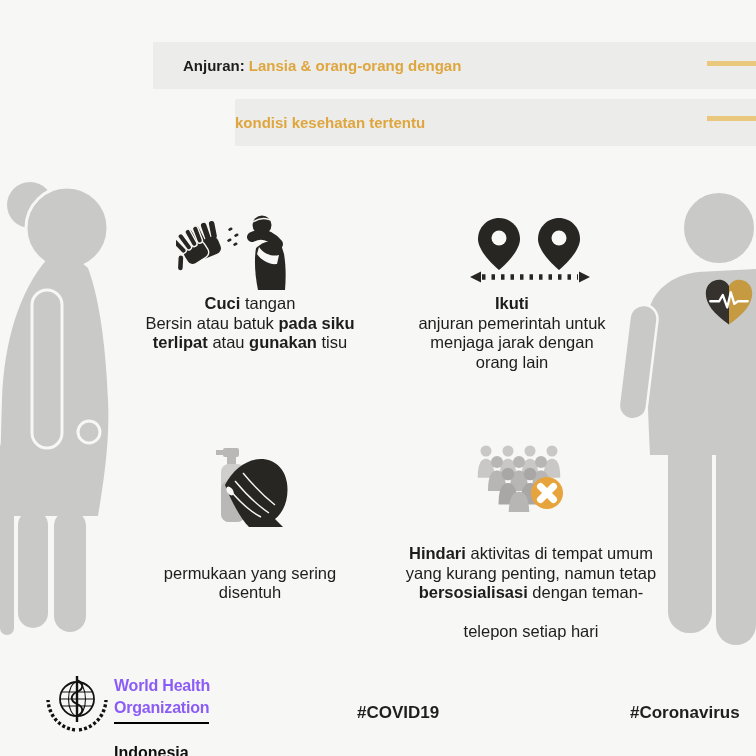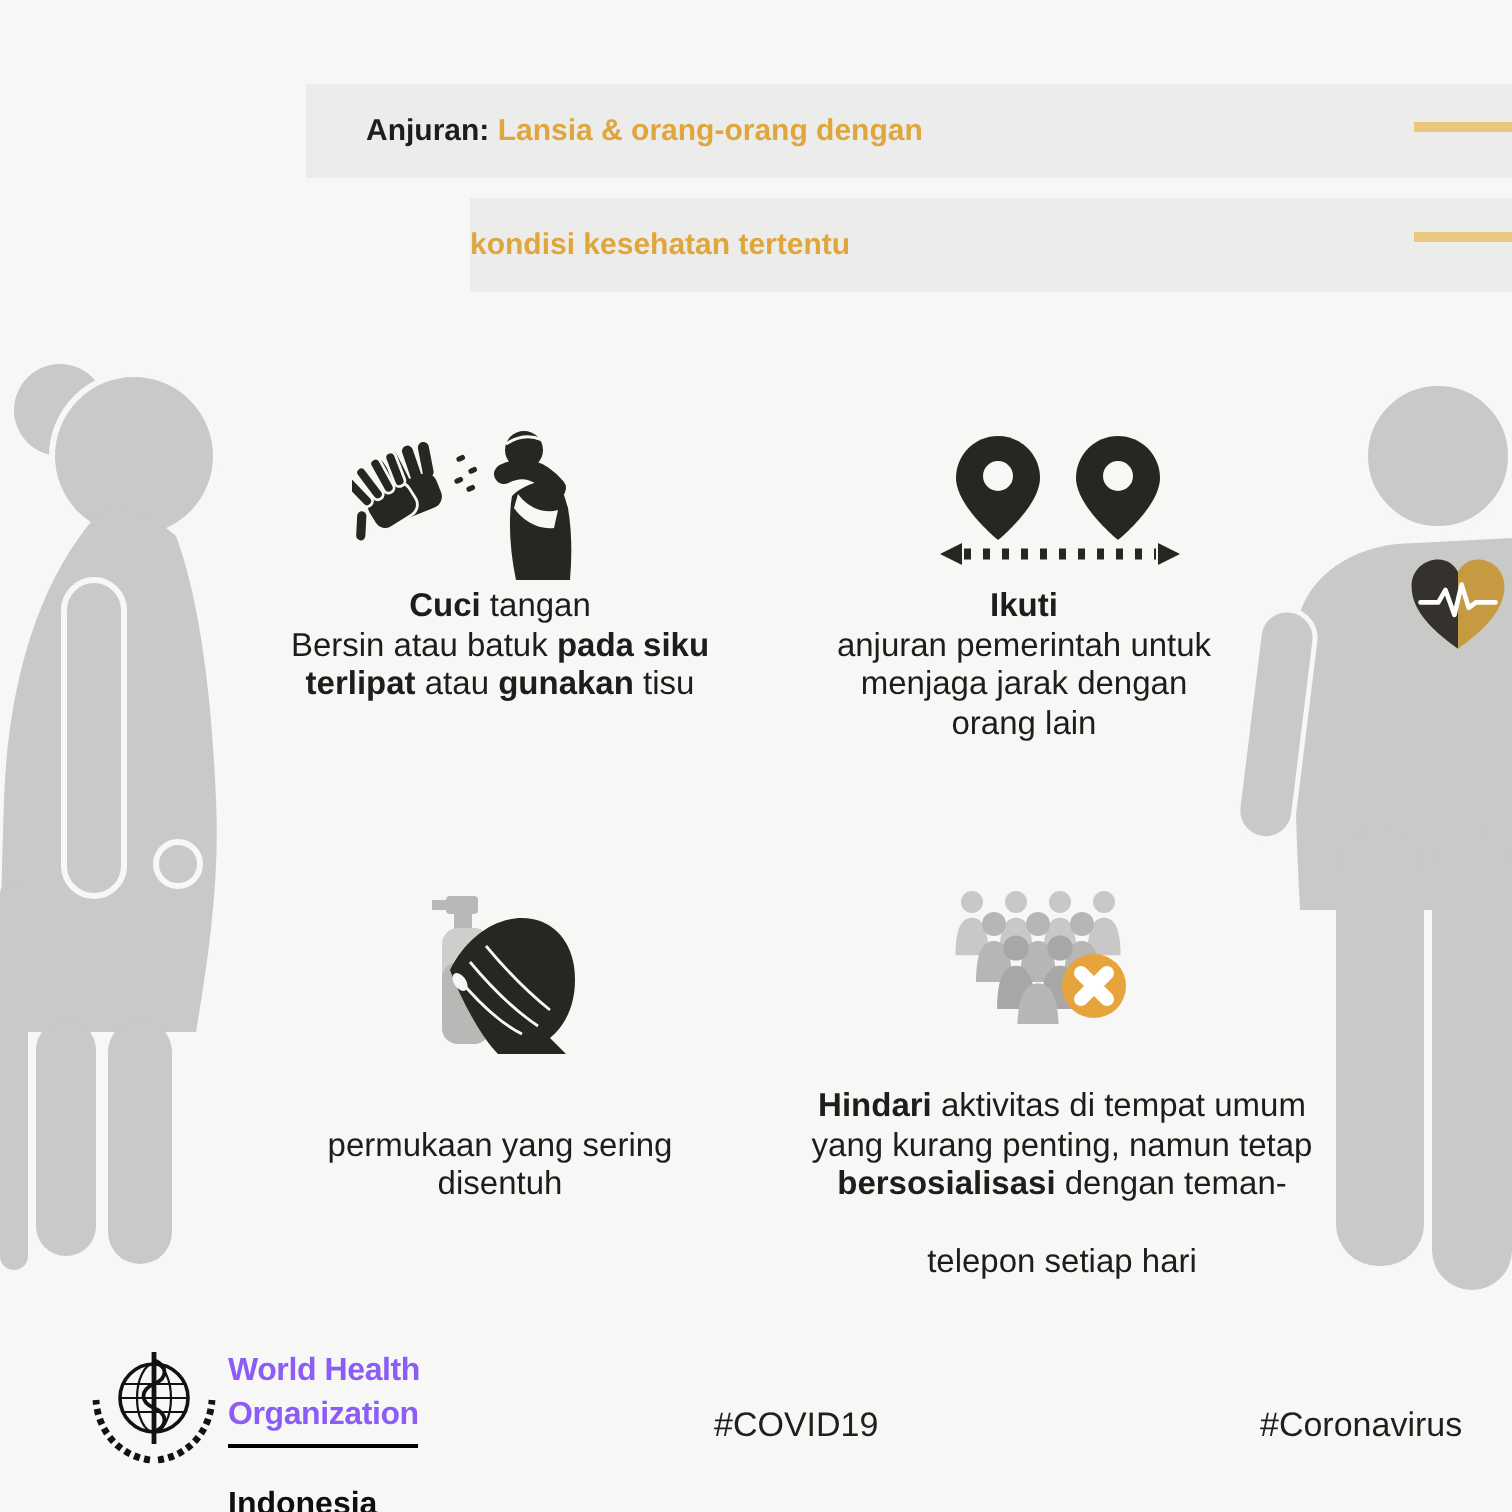--- a/index.html
+++ b/index.html
@@ -5,21 +5,21 @@
   html,body{margin:0;padding:0}
   .canvas{position:relative;width:756px;height:756px;background:var(--background);
           overflow:hidden;font-family:"Liberation Sans",sans-serif}
   .abs{position:absolute}
   .bar{background:var(--panel_bar)}
   .title-line{font-weight:bold;font-size:15px;line-height:47px;white-space:nowrap;color:var(--text_dark)}
   .gold{color:var(--title_gold)}
   .dash{background:var(--dash_gold);height:5px;width:49px}
   .caption{text-align:center;font-size:16.5px;line-height:19.5px;color:var(--text_dark);white-space:nowrap}
   .caption b{font-weight:bold}
-  .hashtag{font-weight:normal;font-size:17px;color:#1f1f1d}
+  .hashtag{font-weight:bold;font-size:17px;color:#1f1f1d}
   .who-name{font-weight:bold;font-size:16px;line-height:21.5px;color:#8b5cf6;letter-spacing:-0.2px}
   .who-underline{display:inline-block;border-bottom:2px solid #000000;padding-bottom:4px}
   .who-country{font-weight:bold;font-size:16px;color:#0f0f0f;margin-top:20px}
   
   .f-ink{fill:var(--icon_black)} .f-bg{fill:var(--background)} .f-sil{fill:var(--silhouette_gray)}
   .s-bg{stroke:var(--background)} .s-ink{stroke:var(--icon_black)}
   .f-goldc{fill:var(--avoid_gold)} .f-bottle{fill:var(--bottle_gray)} .f-bottle2{fill:var(--bottle_gray_light)}
   .f-cl{fill:var(--crowd_light)} .f-cm{fill:var(--crowd_mid)} .f-cd{fill:var(--crowd_dark)}
   .f-hd{fill:var(--heart_dark)} .f-hg{fill:var(--heart_gold)}
 </style>

